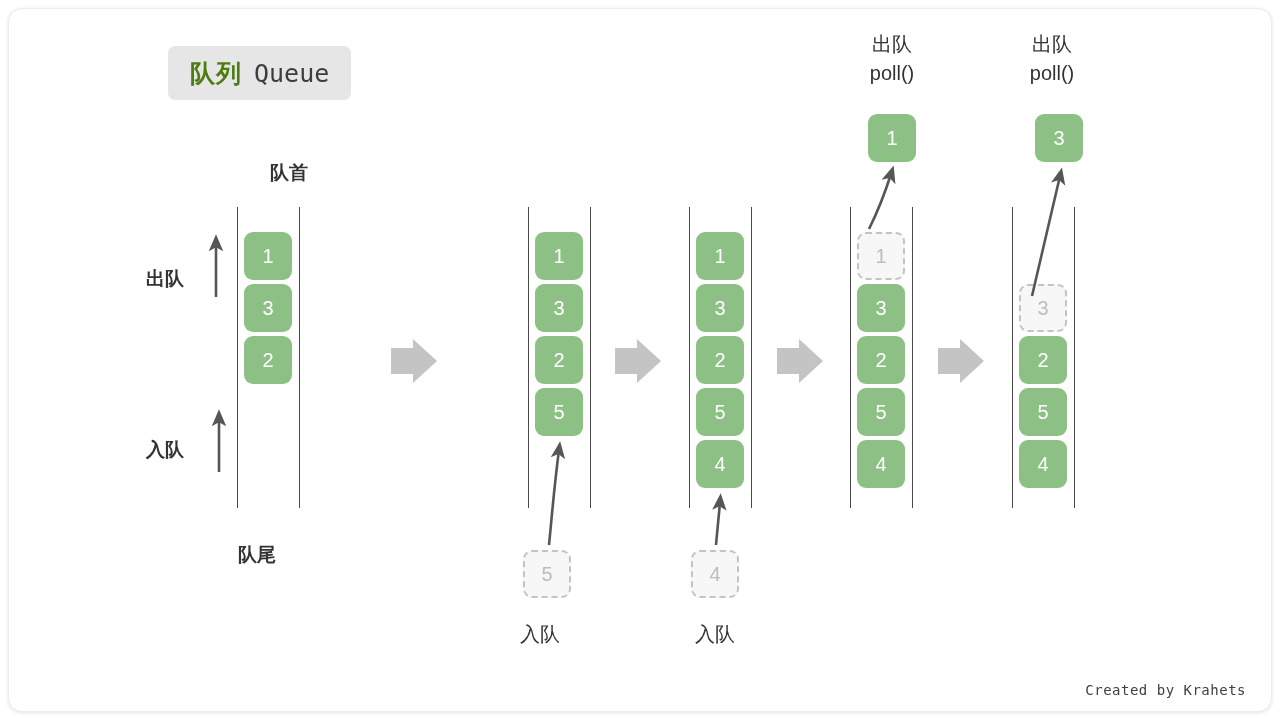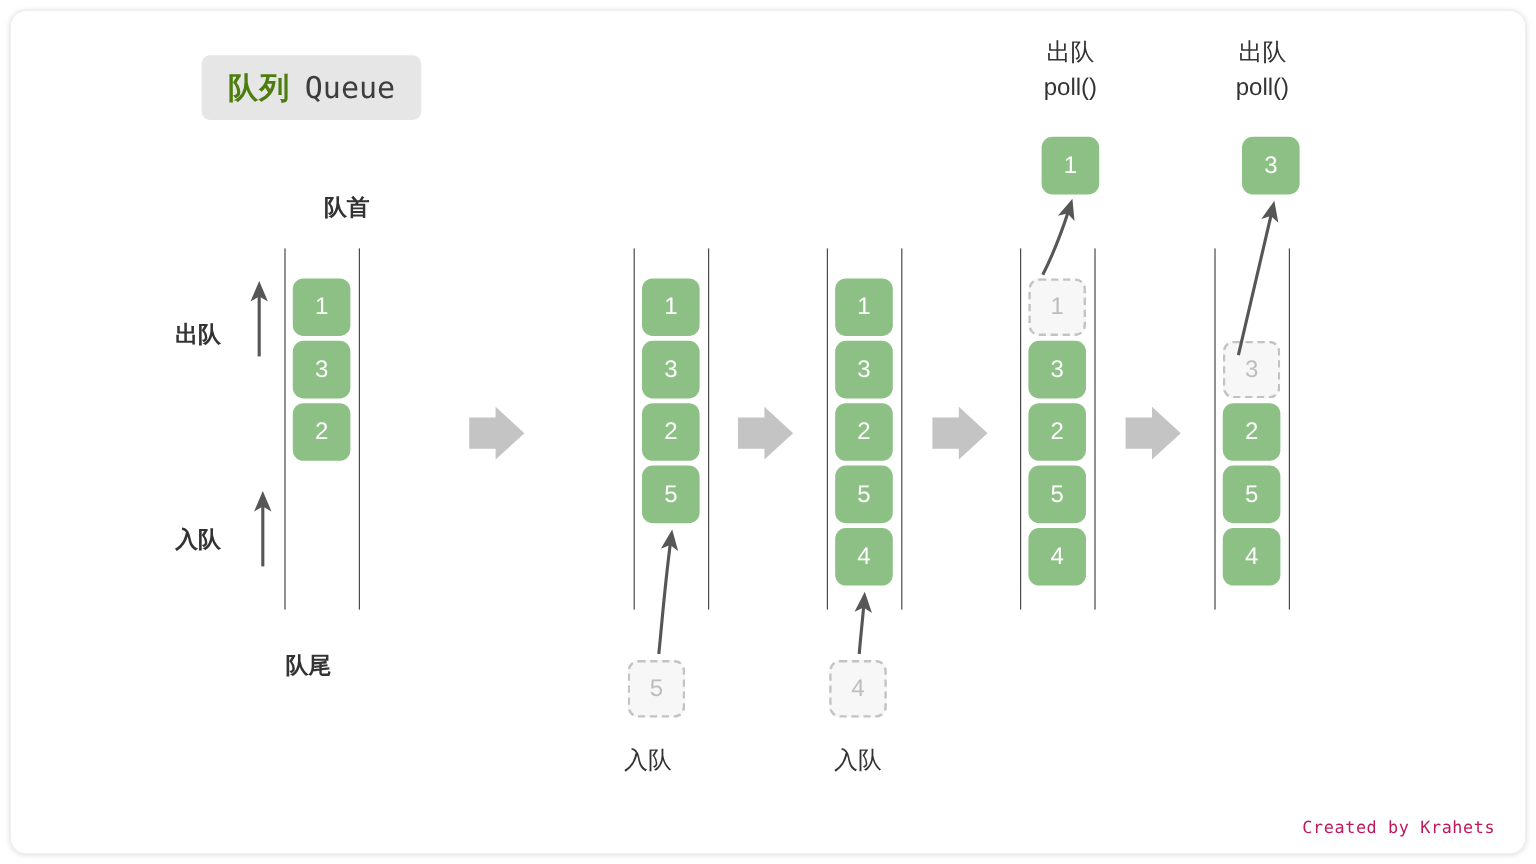--- a/index.html
+++ b/index.html
@@ -108,21 +108,21 @@
     color: #4e9e47;
     font-weight: bold;
   }
 
   .credit {
     position: absolute;
     right: 34px;
     bottom: 22px;
     font-family: "DejaVu Sans Mono", "Liberation Mono", monospace;
     font-size: 14px;
-    color: #be185d;
+    color: #404040;
     letter-spacing: 0.5px;
   }
 
   svg.overlay {
     position: absolute;
     left: 0;
     top: 0;
     width: 1280px;
     height: 720px;
     pointer-events: none;

